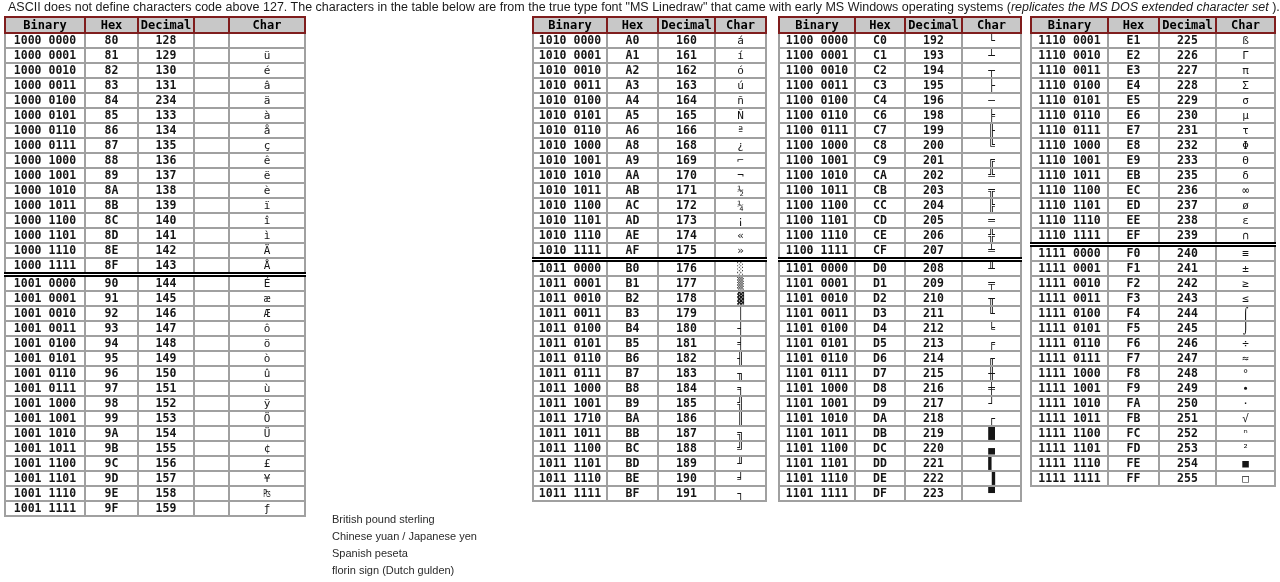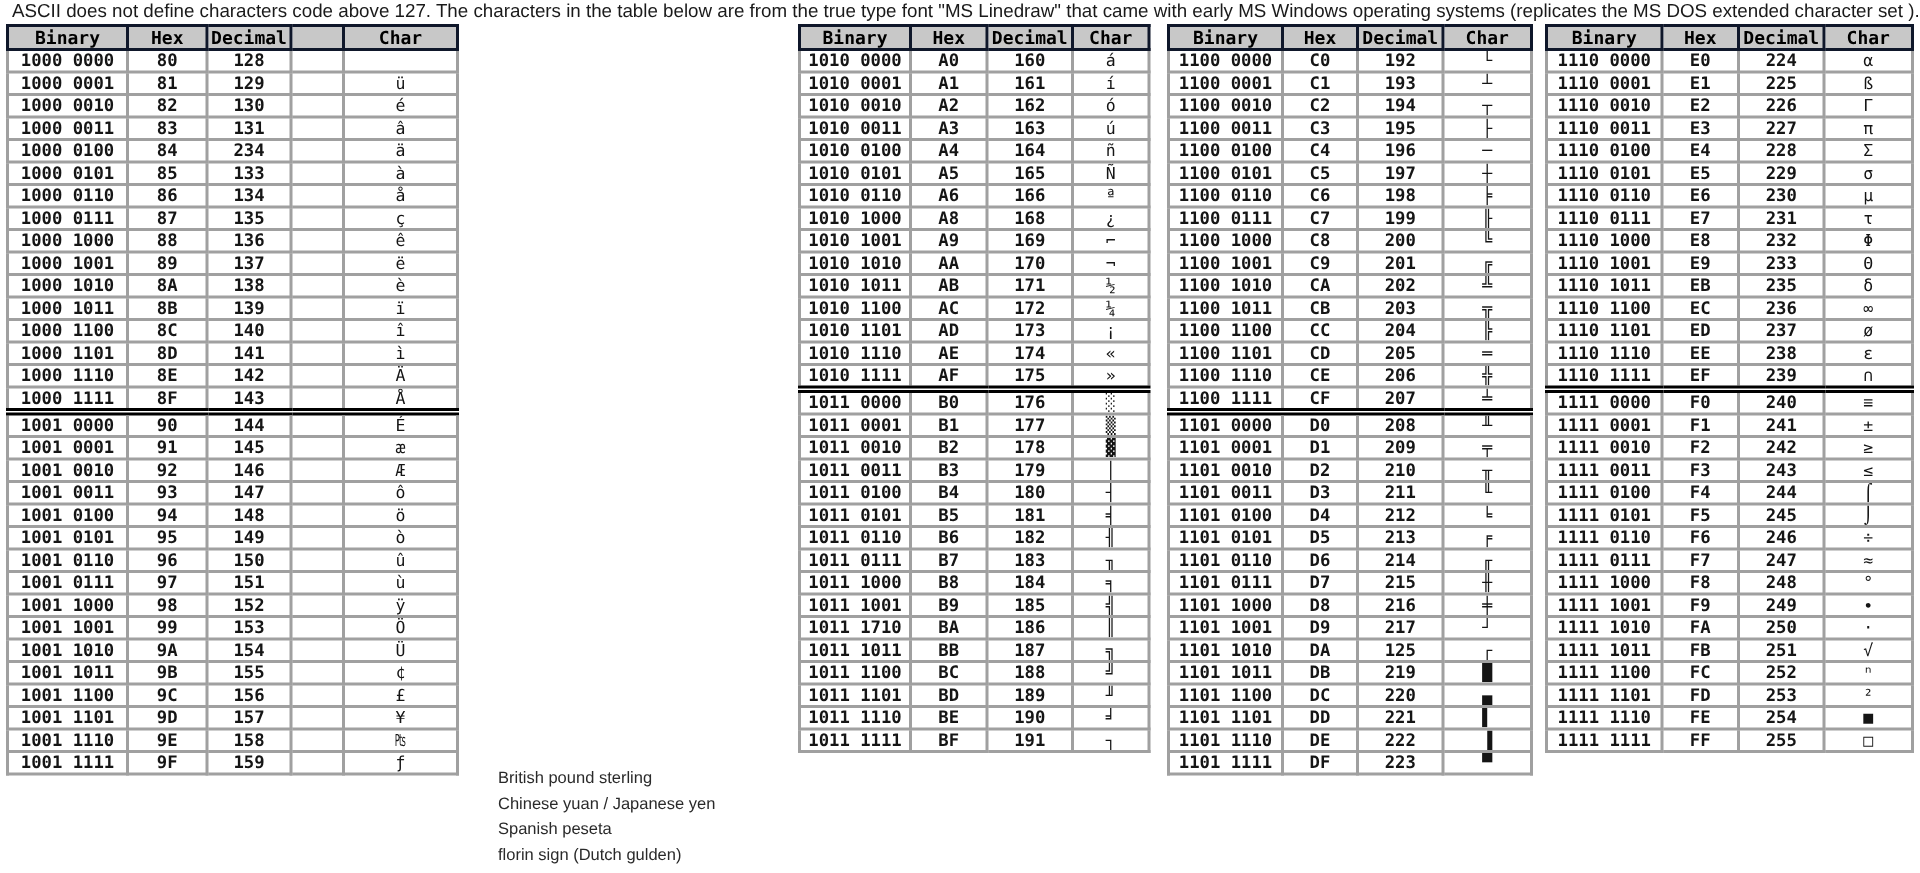--- a/index.html
+++ b/index.html
@@ -4,29 +4,29 @@
 <style>
   html,body { margin:0; padding:0; }
   body {
     width:1280px; height:582px; background:#ffffff; position:relative;
     font-family:"Liberation Sans", sans-serif; overflow:hidden;
   }
   .note {
     position:absolute; left:8px; top:0px; font-size:12.5px; color:#1a1a1a;
     white-space:nowrap;
   }
-  .note .it { }
+  .note .it { font-style:italic; }
   table.ascii-table {
     position:absolute; top:16px; border-collapse:collapse; table-layout:fixed;
     font-family:"DejaVu Sans Mono", monospace; font-weight:bold; font-size:11.5px;
     color:#151515; background:#fff; border:2px solid var(--border,#000);
   }
   table.ascii-table th {
     background:var(--header-bg,#c8c8c8); color:#000;
-    border:2px solid #0f172a; height:14px; line-height:14px;
+    border:2px solid #7f1d1d; height:14px; line-height:14px;
     padding:0; text-align:center; font-size:12px; overflow:hidden;
   }
   table.ascii-table td {
     border:2px solid var(--grid,#a0a0a0); height:13px; line-height:13px;
     padding:0; text-align:center; overflow:hidden; white-space:nowrap;
     background:#fff;
   }
   table.ascii-table tr.group-sep td { border-top:5px double #000;margin-left:36px; }
   table.ascii-table td.char { font-weight:normal; font-size:11px; }
   .ann {
@@ -527,26 +527,20 @@
         <td>195</td>
         <td class="char">├</td>
       </tr>
       <tr>
         <td>1100 0100</td>
         <td>C4</td>
         <td>196</td>
         <td class="char">─</td>
       </tr>
       <tr>
-        <td>1100 0101</td>
-        <td>C5</td>
-        <td>197</td>
-        <td class="char">┼</td>
-      </tr>
-      <tr>
         <td>1100 0110</td>
         <td>C6</td>
         <td>198</td>
         <td class="char">╞</td>
       </tr>
       <tr>
         <td>1100 0111</td>
         <td>C7</td>
         <td>199</td>
         <td class="char">╟</td>
@@ -655,21 +649,21 @@
       </tr>
       <tr>
         <td>1101 1001</td>
         <td>D9</td>
         <td>217</td>
         <td class="char">┘</td>
       </tr>
       <tr>
         <td>1101 1010</td>
         <td>DA</td>
-        <td>125</td>
+        <td>218</td>
         <td class="char">┌</td>
       </tr>
       <tr>
         <td>1101 1011</td>
         <td>DB</td>
         <td>219</td>
         <td class="char">█</td>
       </tr>
       <tr>
         <td>1101 1100</td>
@@ -707,26 +701,20 @@
     <thead>
       <tr>
         <th>Binary</th>
         <th>Hex</th>
         <th>Decimal</th>
         <th>Char</th>
       </tr>
     </thead>
     <tbody>
       <tr>
-        <td>1110 0000</td>
-        <td>E0</td>
-        <td>224</td>
-        <td class="char">α</td>
-      </tr>
-      <tr>
         <td>1110 0001</td>
         <td>E1</td>
         <td>225</td>
         <td class="char">ß</td>
       </tr>
       <tr>
         <td>1110 0010</td>
         <td>E2</td>
         <td>226</td>
         <td class="char">Γ</td>

